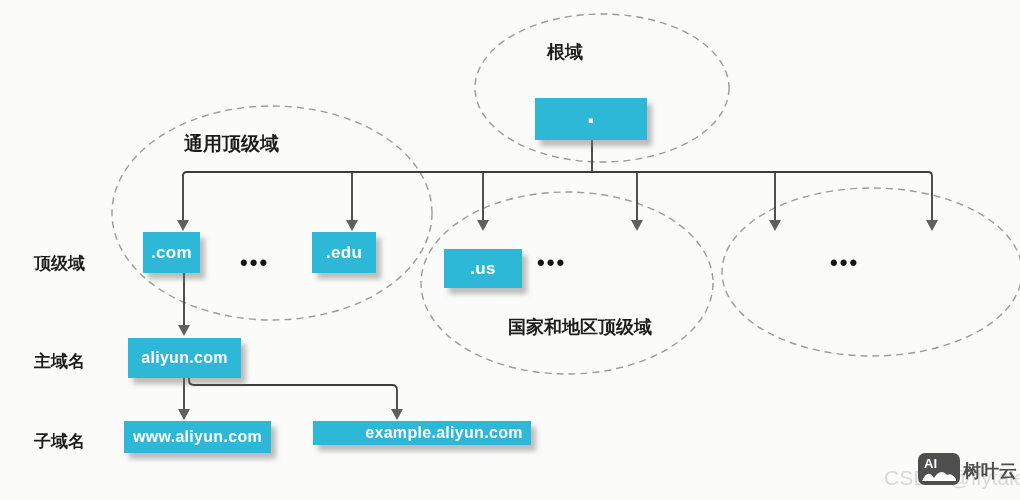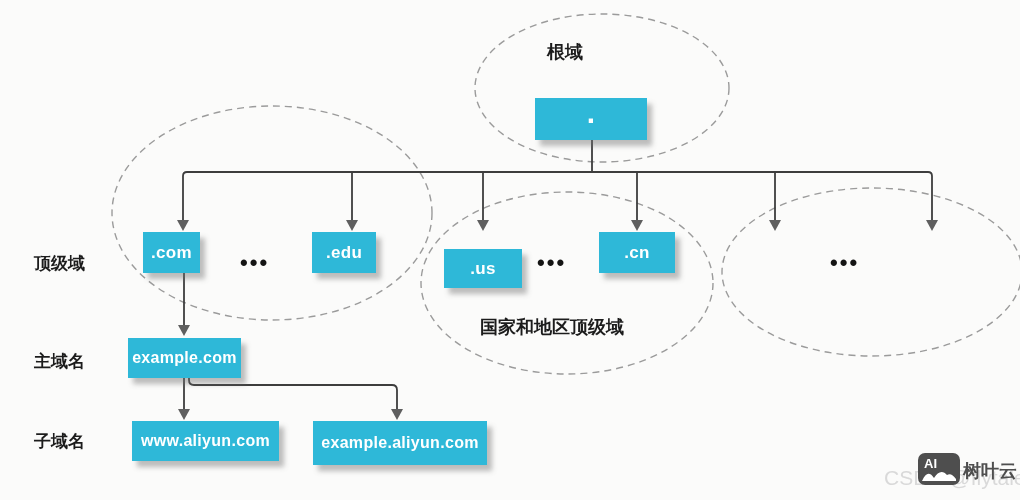--- a/index.html
+++ b/index.html
@@ -113,42 +113,42 @@
       <polygon points="631,220 643,220 637,231"></polygon>
       <polygon points="769,220 781,220 775,231"></polygon>
       <polygon points="926,220 938,220 932,231"></polygon>
       <polygon points="178,325 190,325 184,336"></polygon>
       <polygon points="178,409 190,409 184,420"></polygon>
       <polygon points="391,409 403,409 397,420"></polygon>
     </g>
   </svg>
 
   <div class="group-label" style="left:547px;top:40px;font-size:18px;">根域</div>
-  <div class="group-label" style="left:480px;top:315px;font-size:18px;">国家和地区顶级域</div>
+  <div class="group-label" style="left:184px;top:131px;">通用顶级域</div>
+  <div class="group-label" style="left:508px;top:315px;font-size:18px;">国家和地区顶级域</div>
 
   <div class="row-label" style="top:252px;">顶级域</div>
   <div class="row-label" style="top:350px;">主域名</div>
   <div class="row-label" style="top:430px;">子域名</div>
 
   <div class="node root" style="left:535px;top:98px;width:112px;height:42px;">
       <span>.</span>
     </div>
 
   <div class="node tld" style="left:143px;top:232px;width:57px;height:41px;">.com</div>
   <div class="node tld" style="left:312px;top:232px;width:64px;height:41px;">.edu</div>
   <div class="node tld" style="left:444px;top:249px;width:78px;height:39px;">.us</div>
-  <div class="node tld" style="left:599px;top:232px;width:76px;height:41px;">.cn</div>
 
   <div class="dots" style="left:240px;top:250px;">•••</div>
   <div class="dots" style="left:537px;top:250px;">•••</div>
   <div class="dots" style="left:830px;top:250px;">•••</div>
 
-  <div class="node" style="left:128px;top:338px;width:113px;height:40px;">example.com</div>
-  <div class="node" style="left:132px;top:421px;width:147px;height:40px;">www.aliyun.com</div>
-  <div class="node" style="left:313px;top:421px;width:174px;height:44px;">example.aliyun.com</div>
+  <div class="node" style="left:128px;top:338px;width:113px;height:40px;">aliyun.com</div>
+  <div class="node" style="left:124px;top:421px;width:147px;height:32px;">www.aliyun.com</div>
+  <div class="node" style="left:313px;top:421px;width:174px;height:24px;padding-left:44px;">example.aliyun.com</div>
 
   <div class="watermark-text">CSDN @flytalei</div>
   <svg class="logo" viewBox="0 0 44 34" xmlns="http://www.w3.org/2000/svg">
     <rect x="1" y="1" width="42" height="32" rx="7" fill="#4e4e4e"></rect>
     <text x="7" y="16" fill="#ffffff" font-size="13" font-weight="bold" font-family="Liberation Sans, sans-serif">AI</text>
     <path fill="#ffffff" d="M5 29 C9 20 13 20 17 26 C21 19 26 18 30 23 C33 21 36 23 39 27 L39 29 Z"></path>
   </svg>
   <div class="brand">树叶云</div>
 
 </div>

